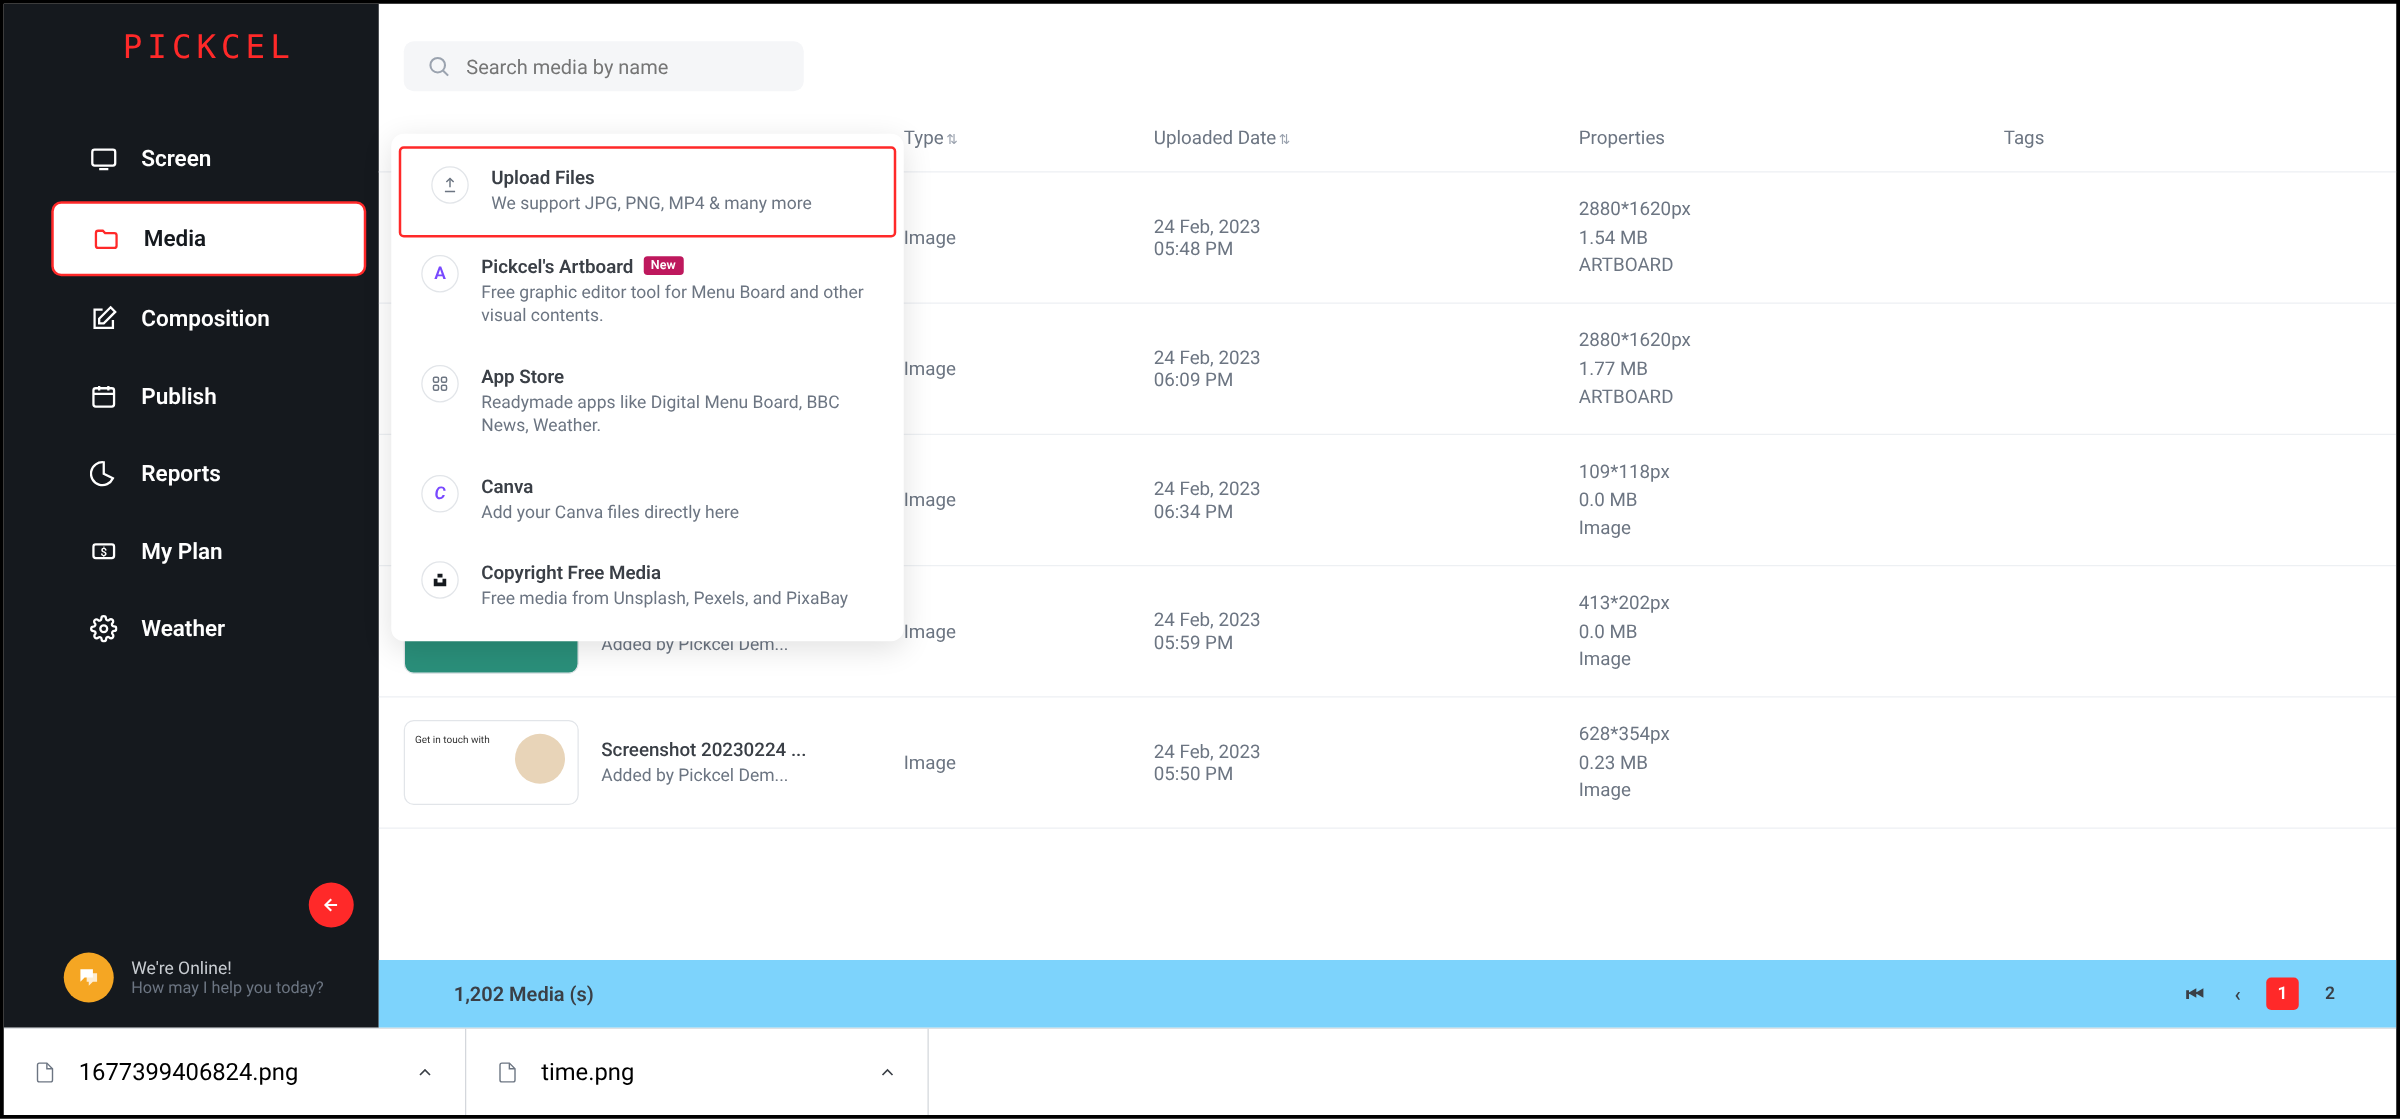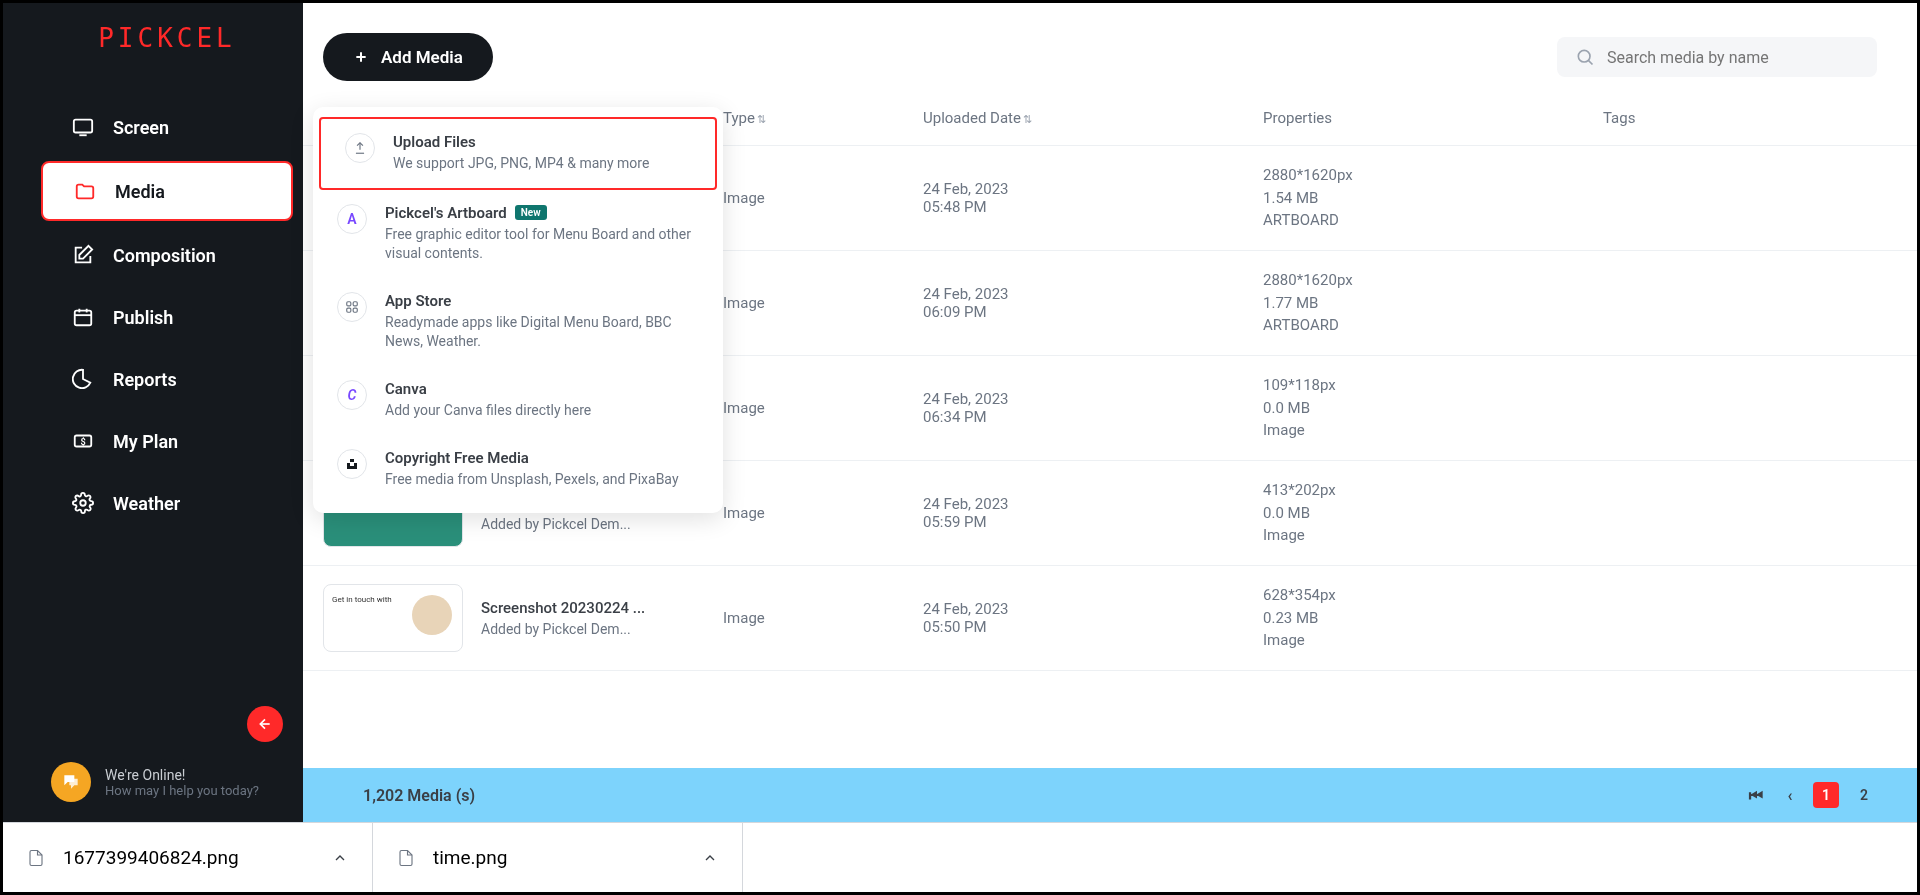--- a/index.html
+++ b/index.html
@@ -25,21 +25,21 @@
     .search-wrap { display: flex; align-items: center; gap: 12px; background: #f5f6f8; border-radius: 8px; padding: 10px 18px; width: 320px; }
     .search-wrap input { border: none; background: transparent; font-size: 16px; outline: none; flex: 1; color: #6c7582; }
     .search-wrap svg { stroke: #9ba3af; fill: none; stroke-width: 2; }
     .dropdown { position: absolute; top: 104px; left: 10px; width: 410px; background: #fff; border-radius: 10px; box-shadow: 0 6px 24px rgba(0,0,0,0.12); padding: 10px 0; z-index: 10; }
     .dropdown-item { display: flex; gap: 18px; padding: 14px 24px; cursor: pointer; }
     .dropdown-item.highlighted { border: 2px solid #ff2929; margin: 0 6px; border-radius: 4px; }
     .di-icon { width: 30px; height: 30px; border-radius: 50%; border: 1px solid #e2e5e9; display: flex; align-items: center; justify-content: center; flex-shrink: 0; font-size: 14px; }
     .di-body { flex: 1; }
     .di-title { font-size: 15px; font-weight: 600; color: #3a3f46; display: flex; align-items: center; gap: 8px; }
     .di-desc { font-size: 14px; color: #6c7582; margin-top: 3px; line-height: 1.4; }
-    .new-badge { background: #0f766e; color: #fff; font-size: 10px; padding: 2px 6px; border-radius: 3px; font-weight: 600; }
+    .new-badge { background: #be185d; color: #fff; font-size: 10px; padding: 2px 6px; border-radius: 3px; font-weight: 600; }
     .table-header { display: flex; padding: 18px 40px 18px 420px; color: #6c7582; font-size: 15px; border-bottom: 1px solid #edf0f3; gap: 40px; }
     .col-type { width: 160px; }
     .col-date { width: 300px; }
     .col-props { width: 300px; }
     .col-tags { flex: 1; }
     .rows { flex: 1; overflow-y: auto; }
     .row { display: flex; align-items: center; padding: 18px 40px 18px 20px; border-bottom: 1px solid #edf0f3; gap: 40px; }
     .row-left { width: 360px; display: flex; align-items: center; gap: 18px; }
     .thumb { width: 140px; height: 68px; background: #f0f1f3; border-radius: 8px; border: 1px solid #e2e5e9; flex-shrink: 0; display: flex; align-items: center; justify-content: center; font-size: 11px; color: #999; overflow: hidden; }
     .thumb.teal { background: #2a8f7a; }
@@ -152,27 +152,20 @@
         <div class="chat-text">
           <div class="t1">We're Online!</div>
           <div class="t2">How may I help you today?</div>
         </div>
       </div>
     </div>
   </aside>
 
   <main class="main">
     <div class="topbar">
-      <button class="add-media-btn">
-        <svg width="16" height="16" viewBox="0 0 24 24" stroke="#fff" fill="none" stroke-width="3">
-            <line x1="12" y1="5" x2="12" y2="19"></line>
-            <line x1="5" y1="12" x2="19" y2="12"></line>
-          </svg>
-        <span>Add Media</span>
-      </button>
       <div class="search-wrap">
         <svg width="20" height="20" viewBox="0 0 24 24">
             <circle cx="11" cy="11" r="7"></circle>
             <line x1="21" y1="21" x2="16" y2="16"></line>
           </svg>
         <input type="text" placeholder="Search media by name" style="">
       </div>
     </div>
 
     <div class="dropdown">

